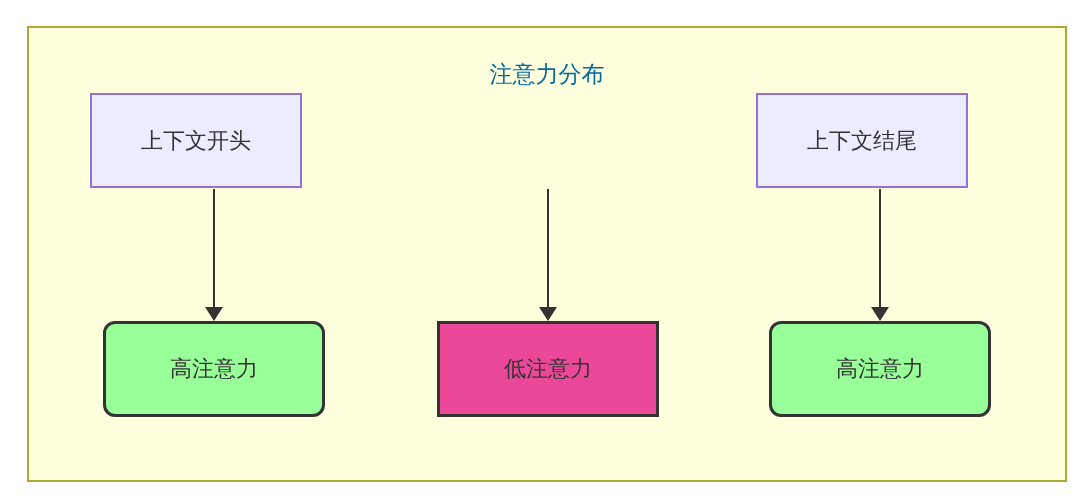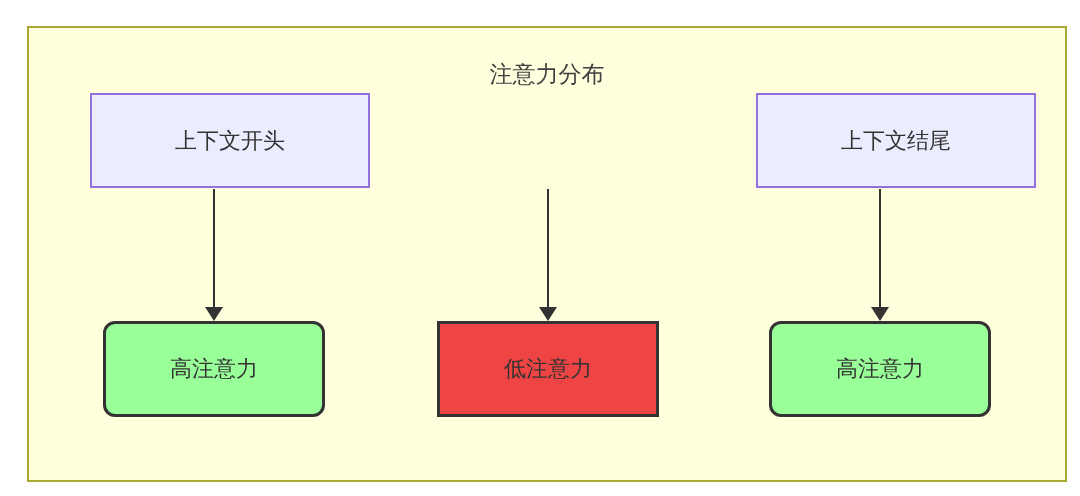--- a/index.html
+++ b/index.html
@@ -20,47 +20,47 @@
     border: 2px solid #aaaa33;
     box-sizing: border-box;
   }
   .subgraph-title {
     position: absolute;
     left: 0; top: 34px;
     width: 100%;
     text-align: center;
     font-size: 23px;
     line-height: 1.1;
-    color: #404040;
+    color: #0369a1;
   }
   .node {
     position: absolute;
     box-sizing: border-box;
     display: flex;
     align-items: center;
     justify-content: center;
     font-size: 22px;
     color: #333333;
     text-align: center;
   }
   .node.context {
     background: #ececff;
     border: 2px solid #9370db;
     top: 93px;
-    width: 280px;
+    width: 212px;
     height: 95px;
   }
   .node.attention {
     border: 3px solid #333333;
     top: 321px;
     width: 222px;
     height: 96px;
   }
   .node.attention.high { background: #99ff99; border-radius: 12px; }
-  .node.attention.low  { background: #ef4444; }
+  .node.attention.low  { background: #ec4899; }
 
   .node-a { left: 90px; }
   .node-b { left: 424px; }
   .node-c { left: 756px; }
   .node-d { left: 103px; }
   .node-e { left: 437px; }
   .node-f { left: 769px; }
 
   .edge {
     position: absolute;

